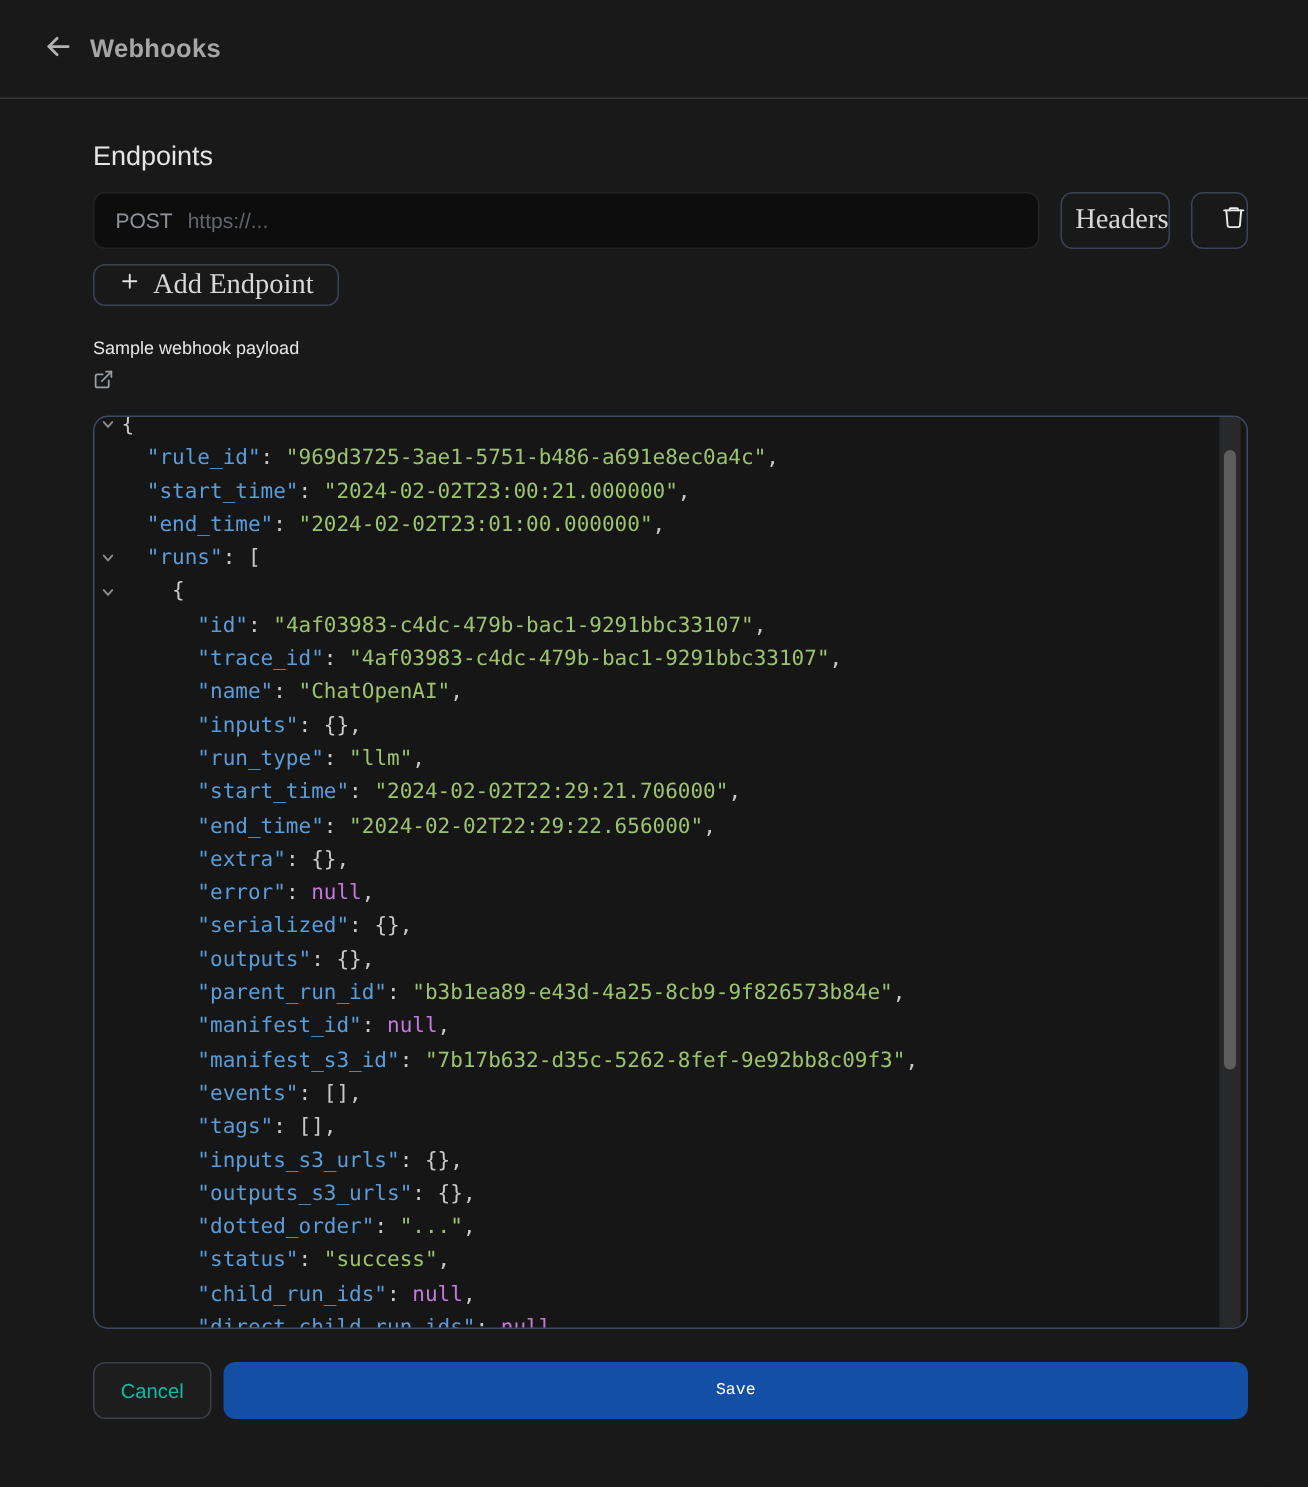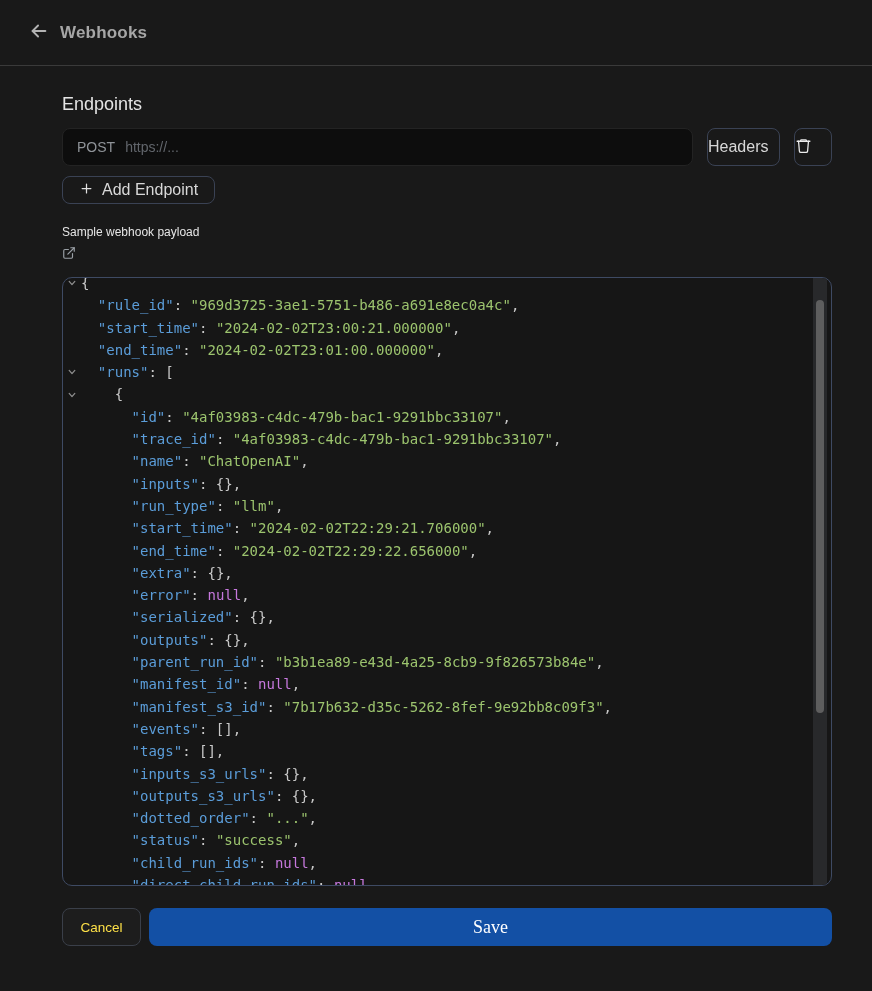--- a/index.html
+++ b/index.html
@@ -27,23 +27,23 @@
     flex:1;display:flex;align-items:center;gap:10px;background:var(--input-bg);
     border:1px solid #232323;border-radius:8px;padding:0 14px;
   }
   .method{font-size:14px;color:#8f9398;}
   .url-field{
     flex:1;background:transparent;border:none;outline:none;color:#d0d0d0;
     font-size:14px;font-family:"Liberation Sans",sans-serif;
   }
   .url-field::placeholder{color:#62666c;}
   .ghost-btn{
-    display:flex;align-items:center;justify-content:flex-start;gap:8px;
+    display:flex;align-items:center;justify-content:flex-end;gap:8px;
     background:transparent;border:1px solid var(--button-border);border-radius:8px;
-    color:#d8d8d8;font-size:16px;font-family:Liberation Sans, sans-serif;cursor:pointer;
+    color:#d8d8d8;font-size:19px;font-family:Liberation Serif, serif;cursor:pointer;
   }
   .headers-btn{width:73px;}
   .trash-btn{width:38px;}
   .add-btn{margin-top:10px;height:28px;padding:0 16px;}
   .payload-title{margin-top:21px;font-size:12px;font-weight:500;color:#e6e6e6;}
   .doc-row{margin-top:7px;display:flex;align-items:center;gap:7px;font-size:13px;color:var(--muted-text);}
   .doc-link{color:var(--muted-text);text-decoration:none;cursor:pointer;}
   .editor{
     position:relative;margin-top:14px;height:609px;background:var(--editor-bg);
     border:1px solid var(--editor-border);border-radius:10px;overflow:hidden;
@@ -64,25 +64,25 @@
     position:absolute;top:0;bottom:0;right:4px;width:14px;
     background:#28292b;
   }
   .sb-thumb{
     position:absolute;top:22px;left:3px;width:8px;height:413px;
     background:#5e5e5e;border-radius:4px;cursor:grab;
   }
   .footer{margin-top:22px;display:flex;gap:8px;height:38px;}
   .cancel-btn{
     width:79px;background:#1d1d1d;border:1px solid #3a3f49;border-radius:8px;
-    color:#fde047;font-size:13.5px;font-family:"Liberation Sans",sans-serif;cursor:pointer;
+    color:#14b8a6;font-size:13.5px;font-family:"Liberation Sans",sans-serif;cursor:pointer;
   }
   .save-btn{
     flex:1;background:var(--accent-blue);border:none;border-radius:8px;
-    color:#ffffff;font-size:18px;font-weight:500;font-family:Liberation Serif, serif;cursor:pointer;
+    color:#ffffff;font-size:11px;font-weight:500;font-family:Liberation Mono, monospace;cursor:pointer;
   }
 </style>
 </head>
 <body>
 
 <header class="topbar">
   <button class="back-btn">
     <span>
       <svg width="22" height="22" viewBox="0 0 24 24" fill="none" stroke="#b3b3b3" stroke-width="2" stroke-linecap="round" stroke-linejoin="round">
           <path d="M19 12H5"></path>

